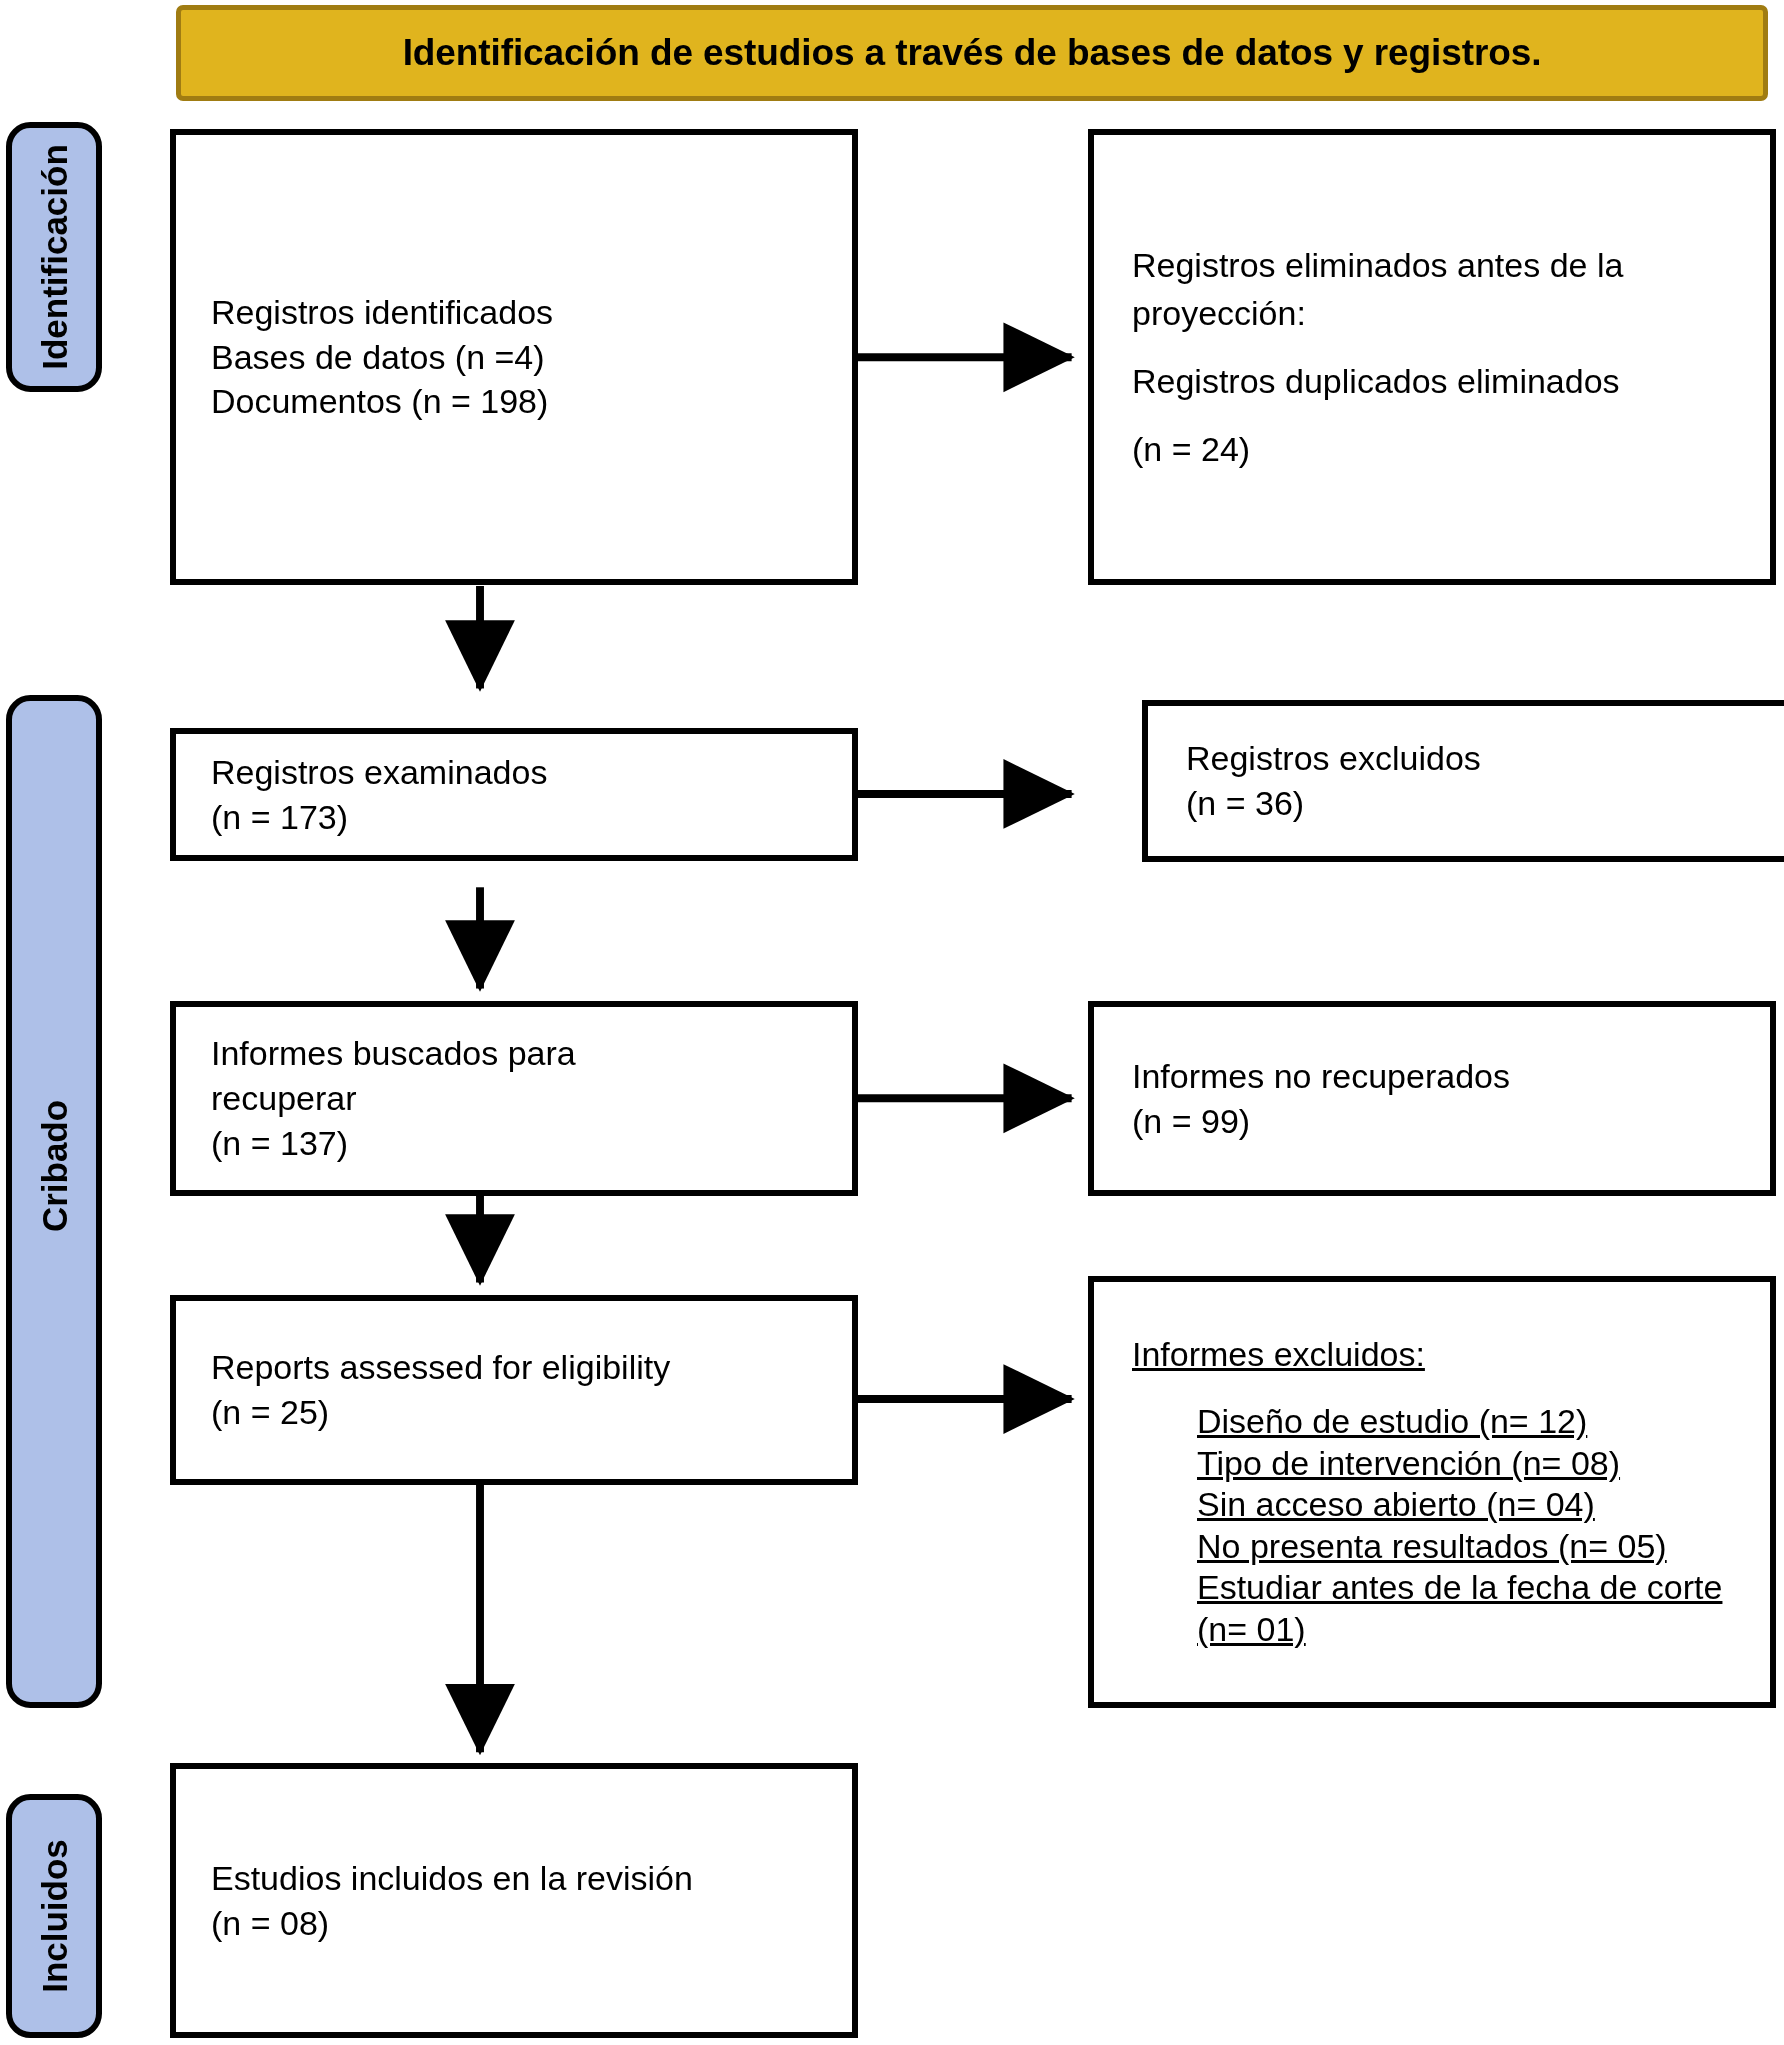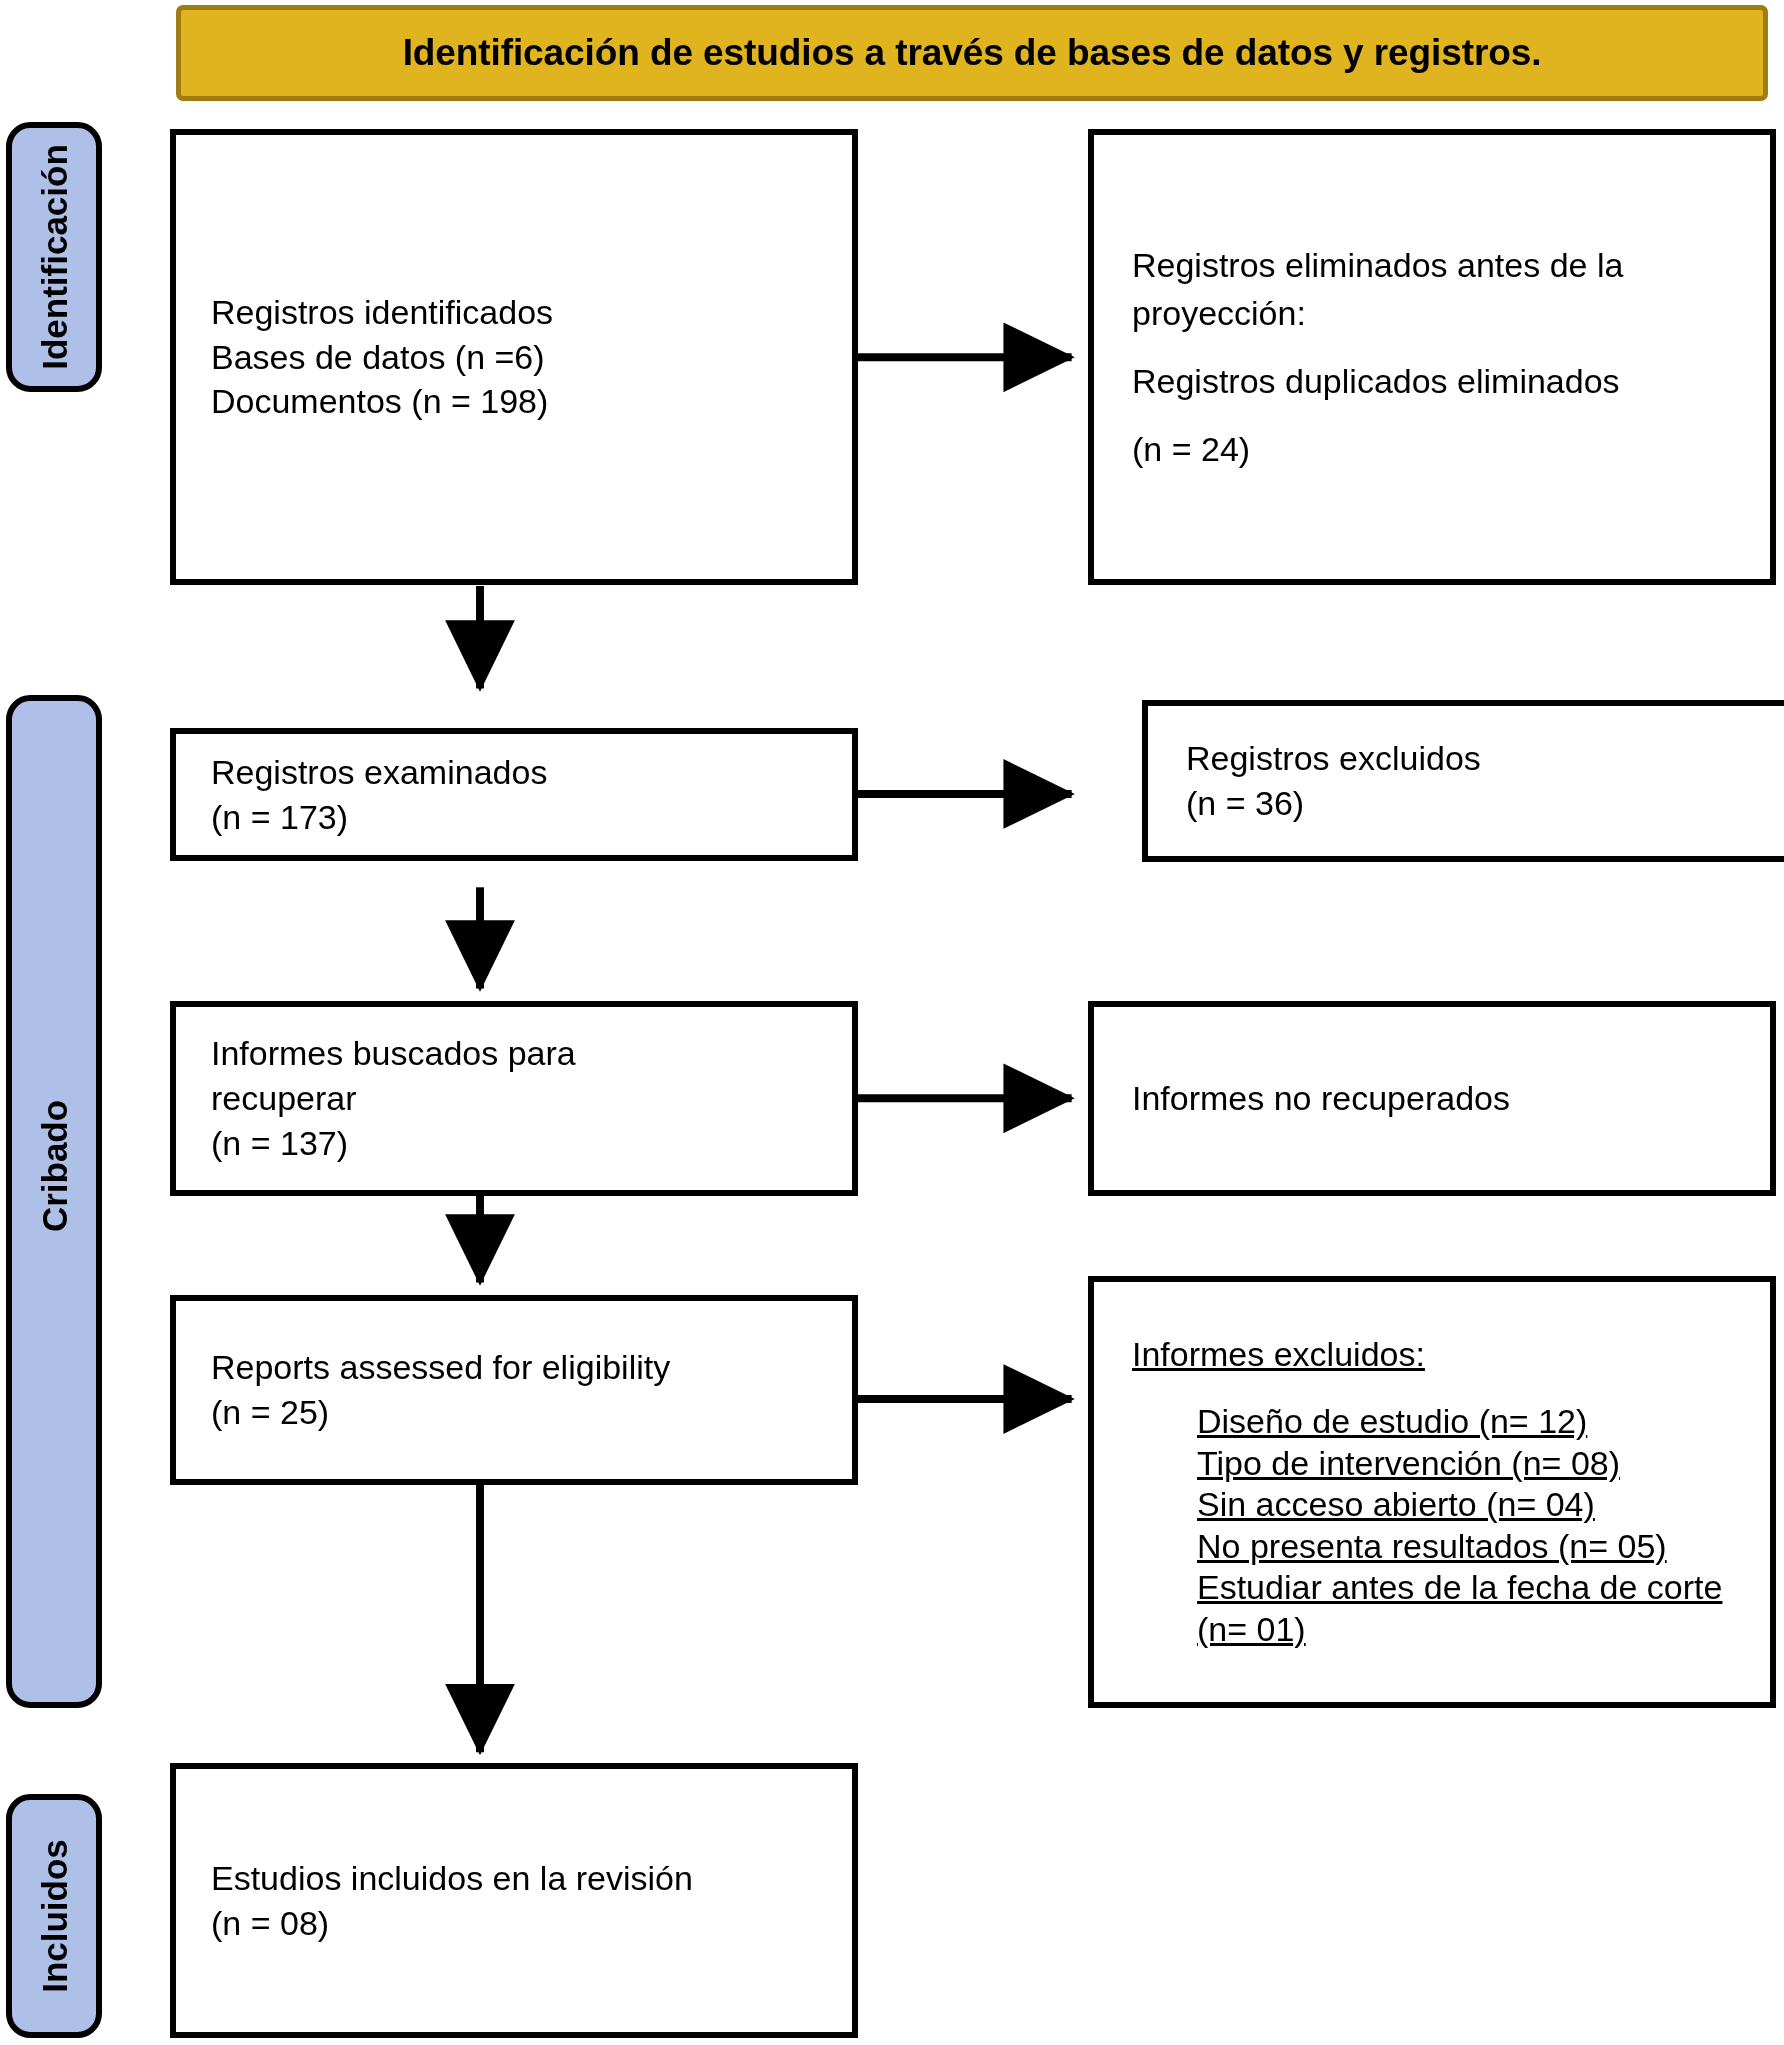--- a/index.html
+++ b/index.html
@@ -191,21 +191,21 @@
     <span class="stage-label offset-up">Cribado</span>
   </div>
 
   <div class="stage" id="stage-incluidos">
     <span class="stage-label">Incluidos</span>
   </div>
 
   <div class="box" id="box-identified">
     <div class="box-text">
       <span class="line">Registros identificados</span>
-      <span class="line">Bases de datos (n =6)</span>
+      <span class="line">Bases de datos (n =4)</span>
       <span class="line">Documentos (n = 198)</span>
     </div>
   </div>
 
   <div class="box" id="box-removed">
     <div class="box-text">
       <span class="line">Registros eliminados antes de la</span>
       <span class="line">proyección:</span>
       <span class="line gap">Registros duplicados eliminados</span>
       <span class="line gap">(n = 24)</span>
@@ -230,20 +230,21 @@
     <div class="box-text">
       <span class="line">Informes buscados para</span>
       <span class="line">recuperar</span>
       <span class="line">(n = 137)</span>
     </div>
   </div>
 
   <div class="box" id="box-notretrieved">
     <div class="box-text">
       <span class="line">Informes no recuperados</span>
+      <span class="line">(n = 99)</span>
     </div>
   </div>
 
   <div class="box" id="box-assessed">
     <div class="box-text">
       <span class="line">Reports assessed for eligibility</span>
       <span class="line">(n = 25)</span>
     </div>
   </div>
 

